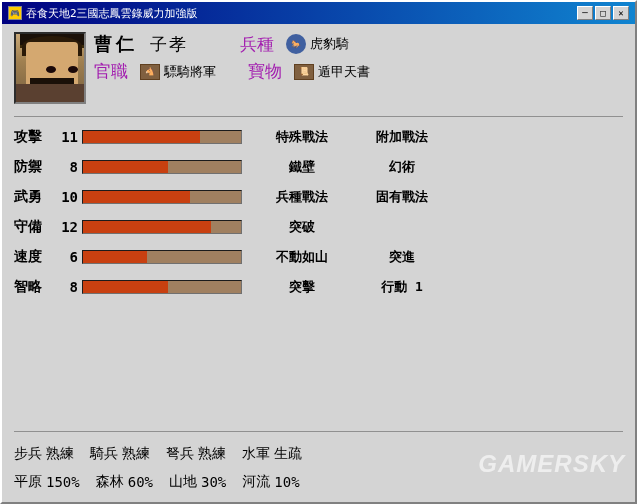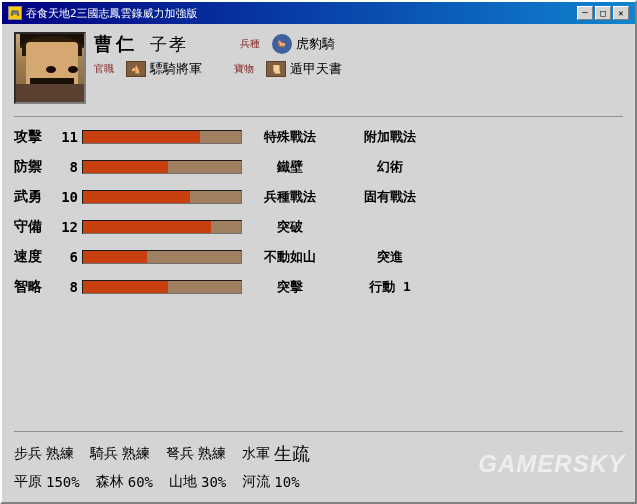--- a/index.html
+++ b/index.html
@@ -184,22 +184,22 @@
       font-weight: bold;
       color: #000;
       letter-spacing: 4px;
     }
     .general-style {
       font-size: 17px;
       color: #000;
       letter-spacing: 2px;
     }
     .label {
-      font-size: 10px;
-      color: #7f1d1d;
+      font-size: 17px;
+      color: #a21caf;
       font-family: Liberation Serif, serif;
     }
     .value-text {
       font-size: 13px;
       color: #000;
     }
     .unit-icon {
       width: 20px;
       height: 20px;
       background: #4060a0;
@@ -264,21 +264,21 @@
       position: absolute;
       top: 1px; left: 1px;
       height: calc(100% - 2px);
       background: #c84010;
     }
     .stat-right {
       flex: 1;
       display: flex;
       align-items: center;
       gap: 20px;
-      padding-left: 8px;
+      padding-left: 20px;
       font-size: 13px;
       color: #000;
     }
     .skill-col {
       width: 80px;
       text-align: center;
     }
     
     .bottom-section {
       display: flex;
@@ -469,21 +469,21 @@
           <div class="bottom-item">
     <span style="font-size:14px;">騎兵</span>
     <span style="font-size:14px;">熟練</span>
   </div>
           <div class="bottom-item">
     <span style="font-size:14px;">弩兵</span>
     <span style="font-size:14px;">熟練</span>
   </div>
           <div class="bottom-item">
     <span style="font-size:14px;">水軍</span>
-    <span style="font-size:18px;text-align:right;">生疏</span>
+    <span style="font-size:14px;text-align:right;">生疏</span>
   </div>
         </div>
       <div class="bottom-row" id="terrain-row">
       <div class="bottom-item">
     <span style="font-size:14px;">平原</span>
     <span style="font-size:14px;">150%</span>
   </div>
           <div class="bottom-item">
     <span style="font-size:14px;">森林</span>
     <span style="font-size:14px;">60%</span>

